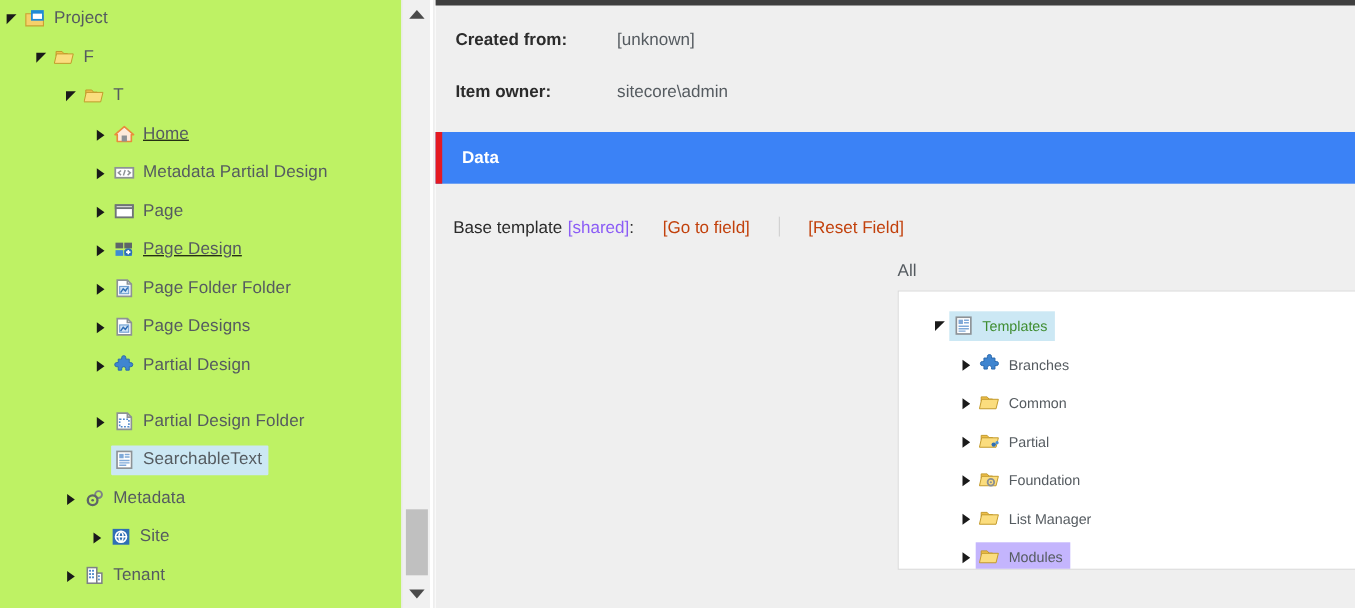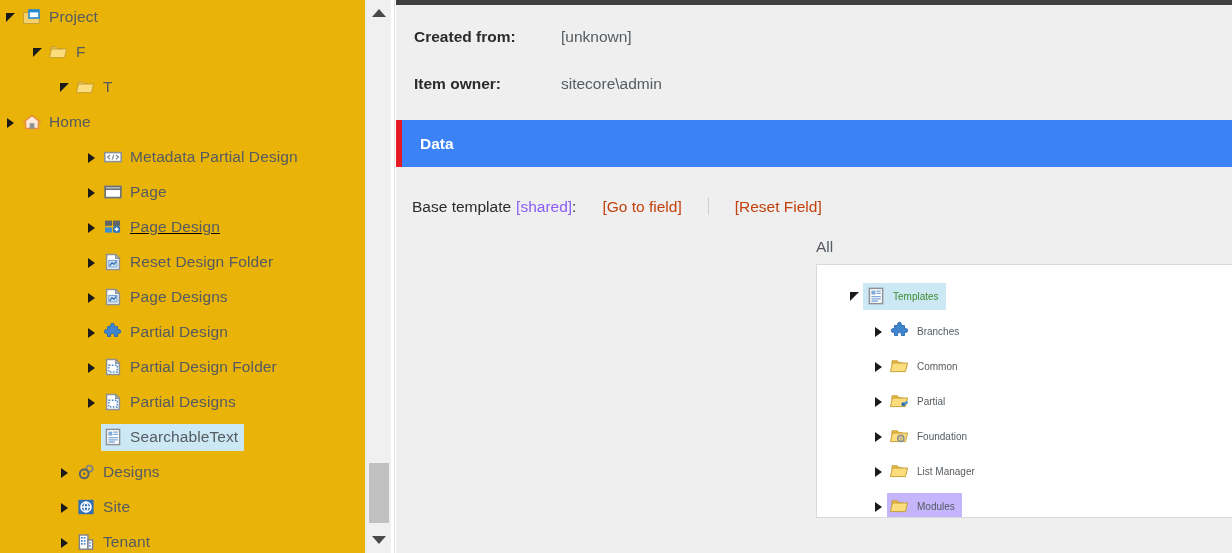--- a/index.html
+++ b/index.html
@@ -10,21 +10,21 @@
     background: #ffffff;
     font-family: "Liberation Sans", sans-serif;
     -webkit-font-smoothing: antialiased;
   }
   #app { position: relative; width: 1232px; height: 553px; }
 
   
   #content-tree {
     position: absolute; left: 0; top: 0;
     width: 365px; height: 553px;
-    background: #eab308;
+    background: #bef264;
     overflow: hidden;
   }
   .tree-node {
     position: relative;
     height: 35px;
     display: flex;
     align-items: center;
     white-space: nowrap;
   }
   .tree-expander {
@@ -209,21 +209,21 @@
     width: 18px; height: 35px;
     display: flex; align-items: center; justify-content: center;
     flex: 0 0 18px;
   }
   .tpl-label {
     display: inline-flex; align-items: center;
     padding: 3px 7px 4px 3px;
   }
   .tpl-label.selected { background: #cce8f4; }
   .tpl-label.hovered  { background: #c4b5fd; }
-  .tpl-text { font-size: 10px; color: #555b60; }
+  .tpl-text { font-size: 13px; color: #555b60; }
   .tpl-text.green { color: #3e8c2f; }
 </style>
 </head>
 <body>
 
 <div id="app">
 
   <div id="content-tree">
       <div class="tree-node" style="padding-left: 0px;">
         <span class="tree-expander">
@@ -261,21 +261,21 @@
         <span class="tree-label-wrap">
           <span class="node-icon">
             <svg class="ic" viewBox="0 0 20 20">
               <path d="M2 4.8 h5.4 l1.7 2 h3.2 v2 h-10.3 z" fill="#f0c04a" stroke="#c29a2c" stroke-width="0.9"></path>
               <path d="M2.4 7 h15.2 l-2.1 8.6 h-15.1 z" fill="#fbdd7e" stroke="#c29a2c" stroke-width="0.9"></path>
             </svg>
           </span>
           <span class="node-text">T</span>
         </span>
       </div>
-      <div class="tree-node" style="">
+      <div class="tree-node" style="padding-left: 81px; text-decoration: underline;">
         <span class="tree-expander">
           <span class="tri-right"></span>
         </span>
         <span class="tree-label-wrap">
           <span class="node-icon">
             <svg class="ic" viewBox="0 0 20 20">
               <path d="M10 3.2 L18.4 10.4 H16.4 V16.6 H3.6 V10.4 H1.6 Z" fill="#fdeadb" stroke="#e98c3c" stroke-width="1.5" stroke-linejoin="round"></path>
               <rect x="7.6" y="11.2" width="4.8" height="5.4" fill="#8d9296"></rect>
             </svg>
           </span>
@@ -336,21 +336,21 @@
         </span>
         <span class="tree-label-wrap">
           <span class="node-icon">
             <svg class="ic" viewBox="0 0 20 20">
               <path d="M3.6 2.6 h9.2 l3.6 3.6 v11.2 h-12.8 z" fill="#ffffff" stroke="#8d9296" stroke-width="1.5"></path>
               <path d="M12.8 2.6 v3.6 h3.6" fill="none" stroke="#8d9296" stroke-width="1.5"></path>
               <rect x="5.8" y="8.4" width="8.2" height="6.6" fill="#cfe3f5" stroke="#6f9fd0" stroke-width="1"></rect>
               <path d="M6.6 14 L9 10.6 L11 12.4 L13.2 9.4" fill="none" stroke="#2f6fb5" stroke-width="1.3"></path>
             </svg>
           </span>
-          <span class="node-text">Reset Design Folder</span>
+          <span class="node-text">Page Folder Folder</span>
         </span>
       </div>
       <div class="tree-node" style="padding-left: 81px;">
         <span class="tree-expander">
           <span class="tri-right"></span>
         </span>
         <span class="tree-label-wrap">
           <span class="node-icon">
             <svg class="ic" viewBox="0 0 20 20">
               <path d="M3.6 2.6 h9.2 l3.6 3.6 v11.2 h-12.8 z" fill="#ffffff" stroke="#8d9296" stroke-width="1.5"></path>
@@ -368,51 +368,36 @@
         </span>
         <span class="tree-label-wrap">
           <span class="node-icon">
             <svg class="ic" viewBox="0 0 20 20">
               <path d="M7.6 3.2 a1.9 1.9 0 0 1 3.8 0 v1.3 h3.1 v3.1 h1.3 a1.9 1.9 0 0 1 0 3.8 h-1.3 v3.1 h-3.1 v-1.3 a1.9 1.9 0 0 0-3.8 0 v1.3 h-3.1 v-3.1 h-1.3 a1.9 1.9 0 0 1 0-3.8 h1.3 v-3.1 h3.1 z" fill="#3f85d0" stroke="#2a69ae" stroke-width="0.9" stroke-linejoin="round"></path>
             </svg>
           </span>
           <span class="node-text">Partial Design</span>
         </span>
       </div>
-      <div class="tree-node" style="padding-left: 81px;">
+      <div class="tree-node" style="padding-left: 81px; margin-top: 16px;">
         <span class="tree-expander">
           <span class="tri-right"></span>
         </span>
         <span class="tree-label-wrap">
           <span class="node-icon">
             <svg class="ic" viewBox="0 0 20 20">
               <path d="M3.6 2.6 h9.2 l3.6 3.6 v11.2 h-12.8 z" fill="#ffffff" stroke="#8d9296" stroke-width="1.5"></path>
               <path d="M12.8 2.6 v3.6 h3.6" fill="none" stroke="#8d9296" stroke-width="1.5"></path>
               <rect x="5.8" y="8.2" width="8.4" height="6.8" fill="none" stroke="#4b86c9" stroke-width="1.4" stroke-dasharray="1.6 1.4"></rect>
             </svg>
           </span>
           <span class="node-text">Partial Design Folder</span>
         </span>
       </div>
       <div class="tree-node" style="padding-left: 81px;">
-        <span class="tree-expander">
-          <span class="tri-right"></span>
-        </span>
-        <span class="tree-label-wrap">
-          <span class="node-icon">
-            <svg class="ic" viewBox="0 0 20 20">
-              <path d="M3.6 2.6 h9.2 l3.6 3.6 v11.2 h-12.8 z" fill="#ffffff" stroke="#8d9296" stroke-width="1.5"></path>
-              <path d="M12.8 2.6 v3.6 h3.6" fill="none" stroke="#8d9296" stroke-width="1.5"></path>
-              <rect x="5.8" y="8.2" width="8.4" height="6.8" fill="none" stroke="#4b86c9" stroke-width="1.4" stroke-dasharray="1.6 1.4"></rect>
-            </svg>
-          </span>
-          <span class="node-text">Partial Designs</span>
-        </span>
-      </div>
-      <div class="tree-node" style="padding-left: 81px;">
         <span class="tree-expander"></span>
         <span class="tree-label-wrap selected">
           <span class="node-icon">
             <svg class="ic" viewBox="0 0 20 20">
               <rect x="3.4" y="2.4" width="13.2" height="15.2" fill="#ffffff" stroke="#8d9296" stroke-width="1.5"></rect>
               <rect x="5.4" y="4.6" width="4" height="4" fill="#7fa9d8"></rect>
               <path d="M10.4 5.2 h4.4 M10.4 7.4 h4.4 M5.4 10.6 h9.4 M5.4 12.8 h9.4 M5.4 15 h6.4" stroke="#7fa9d8" stroke-width="1.3"></path>
             </svg>
           </span>
           <span class="node-text">SearchableText</span>
@@ -423,24 +408,24 @@
           <span class="tri-right"></span>
         </span>
         <span class="tree-label-wrap">
           <span class="node-icon">
             <svg class="ic" viewBox="0 0 20 20">
               <circle cx="13.6" cy="6.6" r="3.1" fill="none" stroke="#7d8287" stroke-width="1.7"></circle>
               <circle cx="8.2" cy="11.8" r="4.4" fill="none" stroke="#5e6569" stroke-width="2.1"></circle>
               <circle cx="8.2" cy="11.8" r="1.2" fill="#5e6569"></circle>
             </svg>
           </span>
-          <span class="node-text">Designs</span>
-        </span>
-      </div>
-      <div class="tree-node" style="padding-left: 54px;">
+          <span class="node-text">Metadata</span>
+        </span>
+      </div>
+      <div class="tree-node" style="padding-left: 78px;">
         <span class="tree-expander">
           <span class="tri-right"></span>
         </span>
         <span class="tree-label-wrap">
           <span class="node-icon">
             <svg class="ic" viewBox="0 0 20 20">
               <rect x="2.4" y="2.8" width="15.2" height="14.4" fill="#2f6fb5"></rect>
               <circle cx="10" cy="10" r="5" fill="none" stroke="#ffffff" stroke-width="1.5"></circle>
               <path d="M5 10 h10 M10 5 c2.6 2.8 2.6 7.2 0 10 M10 5 c-2.6 2.8-2.6 7.2 0 10" fill="none" stroke="#ffffff" stroke-width="1.3"></path>
             </svg>

